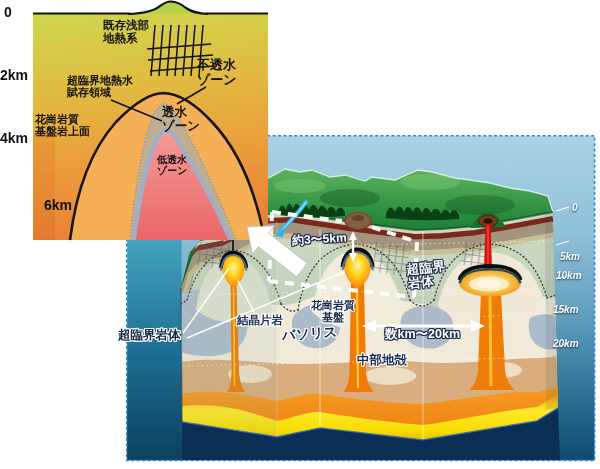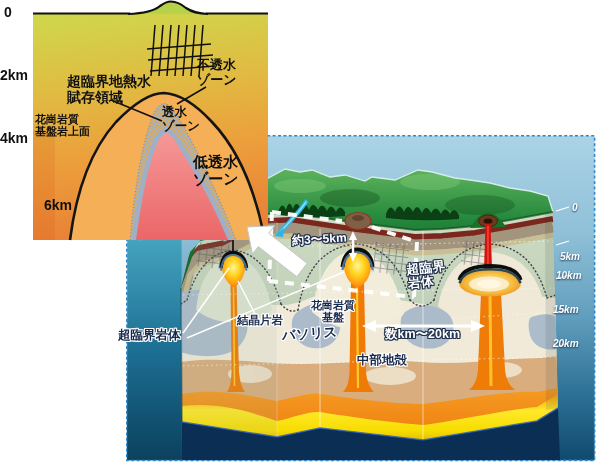--- a/index.html
+++ b/index.html
@@ -289,29 +289,31 @@
   </g>
 
   <polygon points="247,227 274.6,225.7 268.7,233.2 307.2,263.3 296.8,276.7 258.3,246.6 252.4,254.1" fill="#ffffff" stroke="#c4c4c4" stroke-width="1"></polygon>
 </svg>
 
 <div class="lbl" style="left:4px;top:5px;font-size:14px;">0</div>
 <div class="lbl" style="left:0px;top:68px;font-size:14px;">2km</div>
 <div class="lbl" style="left:0px;top:131px;font-size:14px;">4km</div>
 <div class="lbl" style="left:0px;top:198px;font-size:14px;margin-left:44px;">6km</div>
 
+<div class="lbl" style="left:103px;top:19px;font-size:11.5px;">既存浅部
+地熱系</div>
 <div class="lbl" style="left:197px;top:58px;font-size:13px;">不透水
 ゾーン</div>
-<div class="lbl" style="left:67px;top:74px;font-size:14px;">超臨界地熱水
+<div class="lbl" style="left:67px;top:74px;font-size:11px;">超臨界地熱水
 賦存領域</div>
 <div class="lbl" style="left:35px;top:113px;font-size:11px;">花崗岩質
 基盤岩上面</div>
 <div class="lbl" style="left:162px;top:105px;font-size:12.5px;">透水
 ゾーン</div>
-<div class="lbl" style="left:157px;top:154px;font-size:15px;margin-left:36px;">低透水
+<div class="lbl" style="left:157px;top:154px;font-size:10px;">低透水
 ゾーン</div>
 
 <div class="lbl ow" style="left:118px;top:328px;font-size:12.5px;">超臨界岩体</div>
 <div class="lbl ow" style="left:237px;top:314px;font-size:11.5px;">結晶片岩</div>
 <div class="lbl ow ctr" style="left:306px;top:299px;width:54px;font-size:11px;">花崗岩質
 基盤</div>
 <div class="lbl ow" style="left:282px;top:326px;font-size:13.5px;transform:rotate(-4deg);">バソリス</div>
 <div class="lbl ow" style="left:357px;top:353px;font-size:12.5px;">中部地殻</div>
 <div class="lbl wt" style="left:407px;top:261px;font-size:13px;transform:rotate(-6deg);line-height:1.05;">超臨界
 岩体</div>

